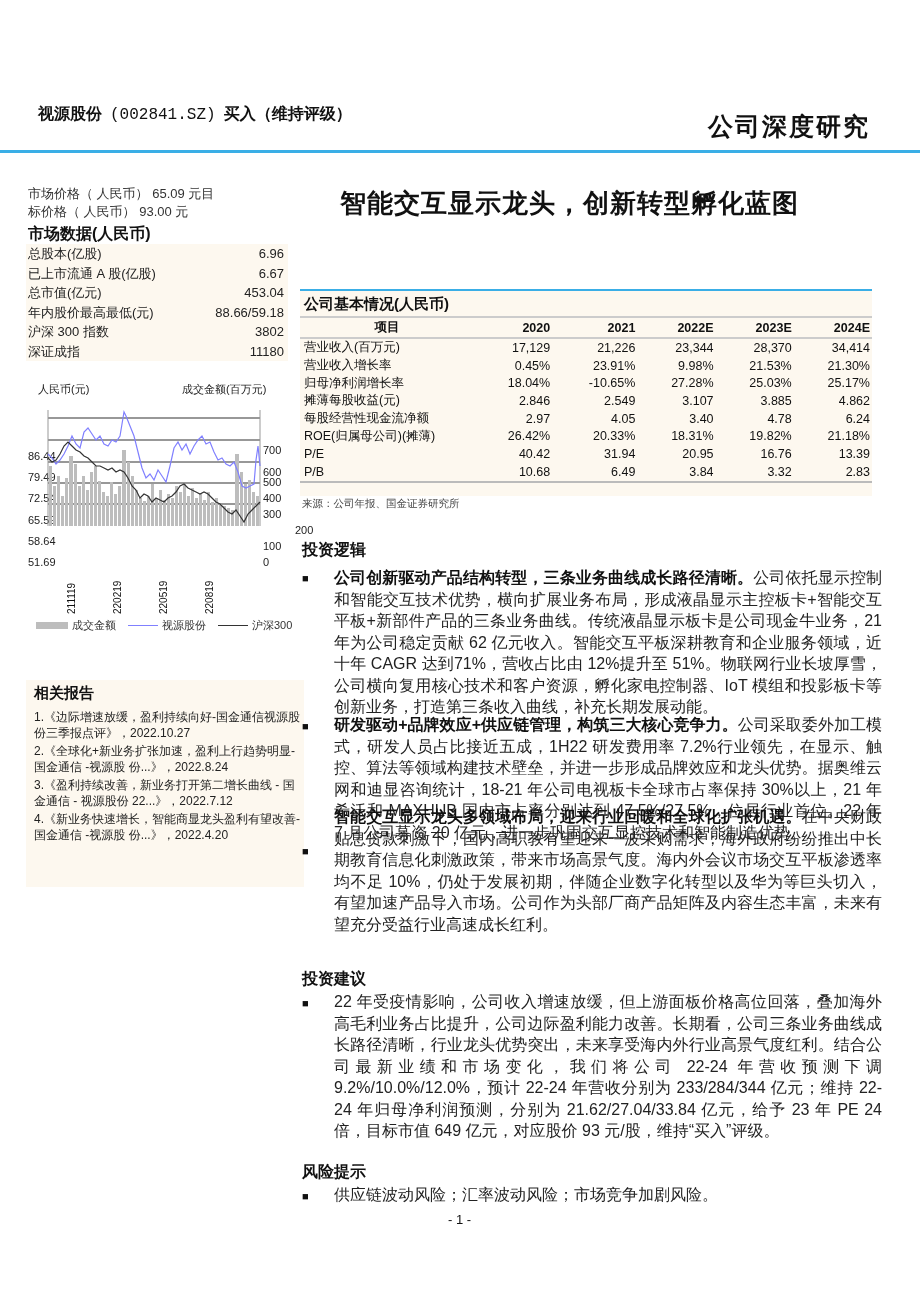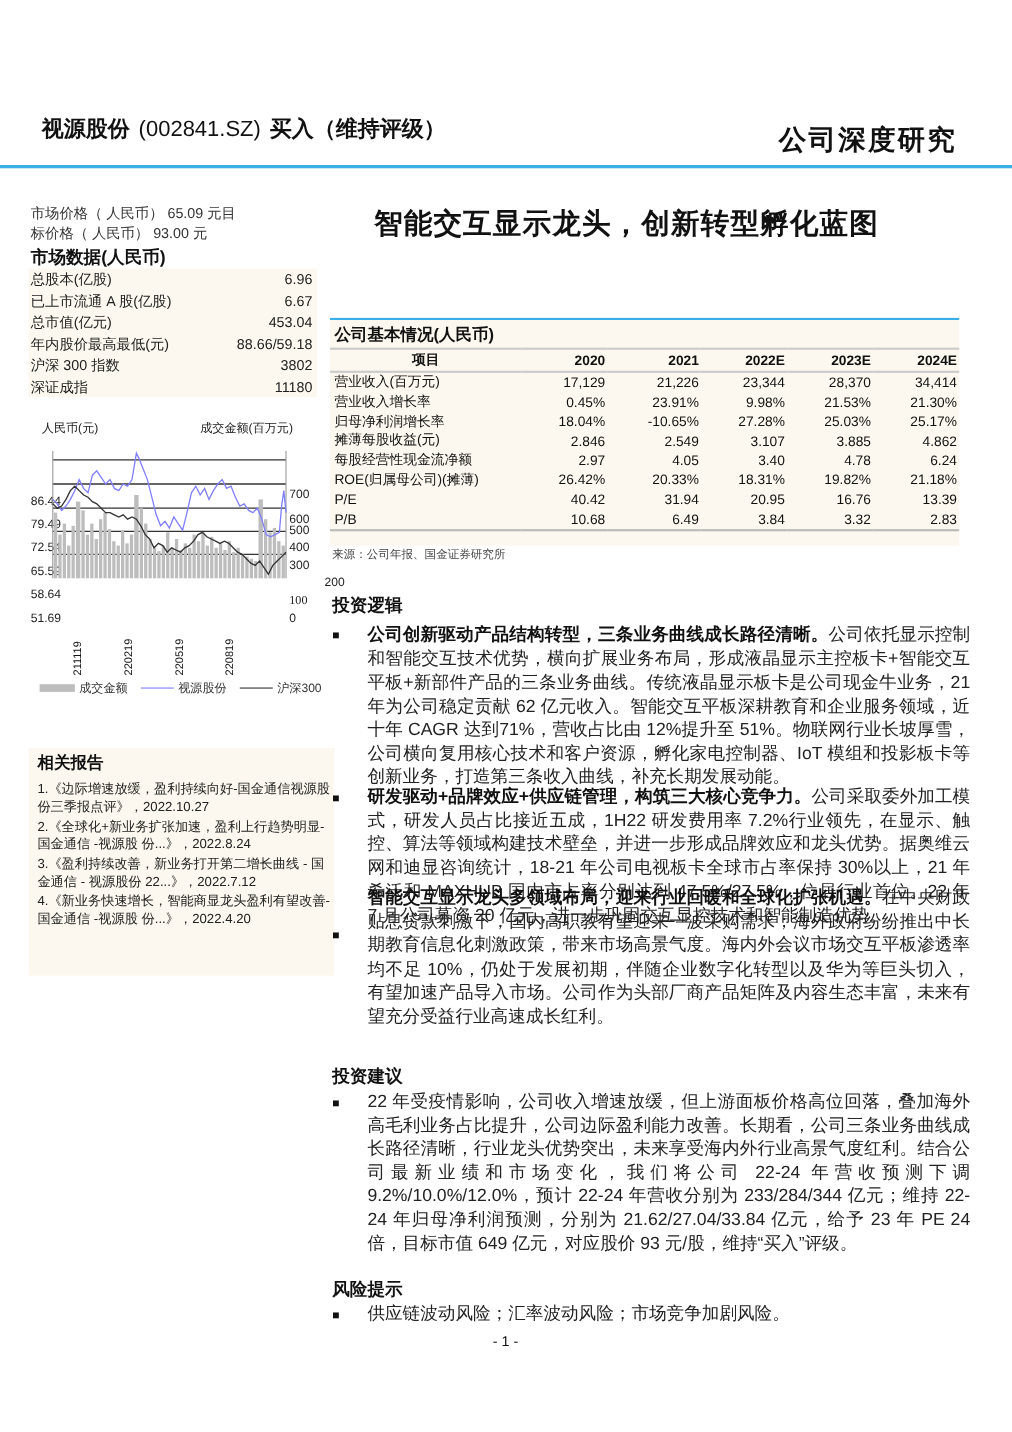--- a/index.html
+++ b/index.html
@@ -1,21 +1,21 @@
 <!DOCTYPE html>
 <html><head>
 <meta charset="utf-8">
 <style>
   html, body { margin:0; padding:0; background:#ffffff; }
   body { width:920px; height:1302px; position:relative; overflow:hidden;
          font-family:"Liberation Sans","DejaVu Sans",sans-serif; color:#111; }
   .abs { position:absolute; }
 
   
-  .hdr-left { left:38px; top:104px; font-size:20px; color:#111; white-space:nowrap; }
+  .hdr-left { left:38px; top:104px; font-size:16px; color:#111; white-space:nowrap;font-family:Liberation Mono, monospace; }
   .hdr-left b { font-weight:bold; }
   .hdr-left .code { font-weight:normal; margin:0 8px; }
   .hdr-right { right:50px; top:110px; font-size:25px; letter-spacing:2px; font-weight:bold; }
   .hdr-line { left:0; top:150px; width:920px; height:3px; background:#3aaee6; }
 
   
   .price-lines { left:28px; top:185px; font-size:13px; line-height:18px; color:#333; }
   .mkt-title { left:28px; top:224px; font-size:16px; font-weight:bold; }
   .mkt-panel { left:26px; top:244px; width:262px; height:117px; background:#fdf8ef; }
   .mkt-row { display:flex; justify-content:space-between; font-size:13px; height:19.5px; line-height:19.5px; padding:0 4px 0 2px; color:#222; }
@@ -106,21 +106,21 @@
   <div class="abs ytick-l" style="left:2px;top:136px;">65.59</div>
   <div class="abs ytick-l" style="left:2px;top:157px;">58.64</div>
   <div class="abs ytick-l" style="left:2px;top:178px;">51.69</div>
 
   <div class="abs ytick-r" style="left:237px;top:66px;">700</div>
   <div class="abs ytick-r" style="left:237px;top:88px;">600</div>
   <div class="abs ytick-r" style="left:237px;top:98px;">500</div>
   <div class="abs ytick-r" style="left:237px;top:114px;">400</div>
   <div class="abs ytick-r" style="left:237px;top:130px;">300</div>
   <div class="abs ytick-r" style="left:237px;top:146px;margin-left:32px;">200</div>
-  <div class="abs ytick-r" style="left:237px;top:162px;font-family:Liberation Serif, serif;">100</div>
+  <div class="abs ytick-r" style="left:237px;top:162px;">100</div>
   <div class="abs ytick-r" style="left:237px;top:178px;">0</div>
 
   <svg class="abs" style="left:20px;top:28px;" width="220" height="120" viewBox="0 0 220 120">
     <g stroke="#333" stroke-width="1.2">
       <line x1="2" y1="12" x2="214" y2="12"></line>
       <line x1="2" y1="34" x2="214" y2="34"></line>
       <line x1="2" y1="56" x2="214" y2="56"></line>
       <line x1="2" y1="77" x2="214" y2="77"></line>
       <line x1="2" y1="98" x2="214" y2="98"></line>
     </g>

